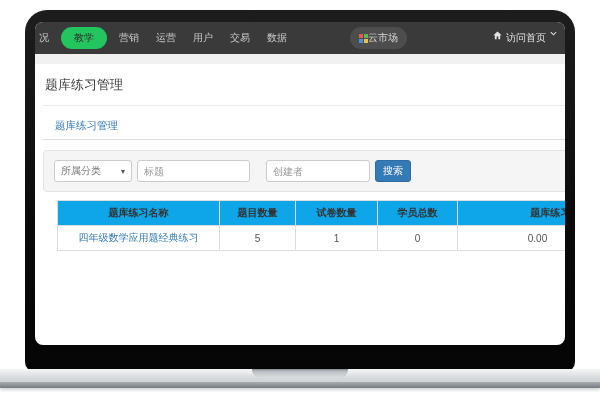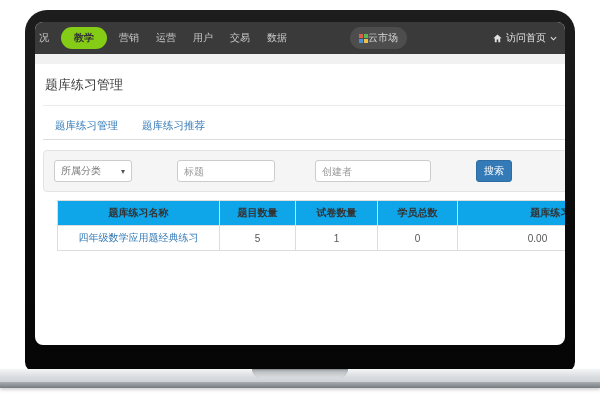--- a/index.html
+++ b/index.html
@@ -19,48 +19,48 @@
         background:linear-gradient(180deg,#a9aeb3,#757b80);}
   .notch{position:absolute;left:50%;top:0;transform:translateX(-50%);
         width:96px;height:9px;border-radius:0 0 9px 9px;
         background:linear-gradient(180deg,#aeb3b8,#dde0e2);
         box-shadow:inset 0 1px 2px rgba(0,0,0,.25);}
 
   
   .navbar{height:32px;background:#3a3a3a;display:flex;align-items:center;
           padding:0 8px 0 4px;gap:17px;font-size:10px;color:#c9c9c9;white-space:nowrap;}
   .nav-item{cursor:pointer;}
-  .pill-active{background:#84cc16;color:#333;padding:4px 13px;border-radius:999px;margin:0 -5px;font-weight:bold;}
+  .pill-active{background:#22c55e;color:#333;padding:4px 13px;border-radius:999px;margin:0 -5px;}
   .market-pill{margin-left:46px;background:#4d4d4d;color:#d8d8d8;padding:4px 9px;
           border-radius:999px;display:inline-flex;align-items:center;cursor:pointer;}
   .grid-icon{display:grid;grid-template-columns:4px 4px;grid-auto-rows:4px;gap:1px;}
   .grid-icon i{display:block;}
   .g1{background:#e25c4a;} .g2{background:#58b957;} .g3{background:#4a90d9;} .g4{background:#f0c040;}
-  .home-group{margin-left:auto;display:inline-flex;align-items:center;gap:4px;color:#e2e2e2;cursor:pointer;}
+  .home-group{margin-left:auto;display:inline-flex;align-items:flex-start;gap:4px;color:#e2e2e2;cursor:pointer;}
   .home-group svg{display:block;}
 
   
   .strip{height:10px;background:#f1f1f1;}
   .content{padding-left:8px;}
   .page-title{font-size:13px;color:#3c3c3c;padding:12px 0 11px 2px;border-bottom:1px solid #ececec;}
   .tabs{display:flex;align-items:flex-end;border-bottom:1px solid #ddd;margin-top:7px;font-size:10.5px;}
   .tab{color:#337ab7;padding:6px 12px;cursor:pointer;}
   .tab.active{color:#555;background:#fff;border:1px solid #ddd;border-bottom:1px solid #fff;
               border-radius:4px 4px 0 0;margin-bottom:-1px;}
 
   .well{margin-top:10px;background:#f5f5f5;border:1px solid #e3e3e3;border-radius:4px;
-        padding:9px 10px;display:flex;align-items:center;width:526px;box-sizing:border-box;gap:40px;}
+        padding:9px 10px;display:flex;align-items:center;width:526px;box-sizing:border-box;}
   .select{width:78px;height:22px;background:#fff;border:1px solid #ccc;border-radius:3px;
         display:flex;align-items:center;justify-content:space-between;padding:0 6px;
         font-size:10px;color:#777;box-sizing:border-box;cursor:pointer;}
   .caret{font-size:8px;color:#555;}
-  .inp{height:22px;width:98px;border:1px solid #ccc;border-radius:3px;font-size:10px;
+  .inp{height:22px;width:113px;border:1px solid #ccc;border-radius:3px;font-size:10px;
         padding:0 6px;box-sizing:border-box;color:#555;margin-left:5px;background:#fff;}
   .inp::placeholder{color:#999;}
-  .inp-creator{margin-left:0;width:116px;}
+  .inp-creator{margin-left:16px;width:104px;}
   .search-btn{margin-left:5px;height:22px;min-width:34px;background:#337ab7;border:1px solid #2e6da4;
         color:#fff;font-size:10px;border-radius:3px;padding:0 7px;cursor:pointer;}
 
   .tbl{margin-top:8px;margin-left:14px;border-collapse:collapse;table-layout:fixed;
        width:560px;font-size:10px;}
   .tbl th,.tbl td{border:1px solid #ddd;text-align:center;padding:5px 4px;white-space:nowrap;overflow:hidden;}
   .tbl th{color:#333;font-weight:bold;background:#0ea5e9;}
   .tbl td{color:#555;}
   .tbl th:last-child{text-align:right;padding-right:10px;}
   .tbl a{color:#337ab7;text-decoration:none;cursor:pointer;}
@@ -102,21 +102,20 @@
         </span>
       </div>
 
       <div class="strip"></div>
 
       <div class="content">
         <div class="page-title">题库练习管理</div>
 
         <div class="tabs">
           <span class="tab">题库练习管理</span>
-          <span class="tab">题库练习推荐</span>
         </div>
 
         <div class="well">
           <div class="select">
             <span>所属分类</span>
             <span class="caret">▾</span>
           </div>
           <input class="inp" type="text" placeholder="标题" style="">
           <input class="inp inp-creator" type="text" placeholder="创建者" style="">
           <button class="search-btn">搜索</button>

